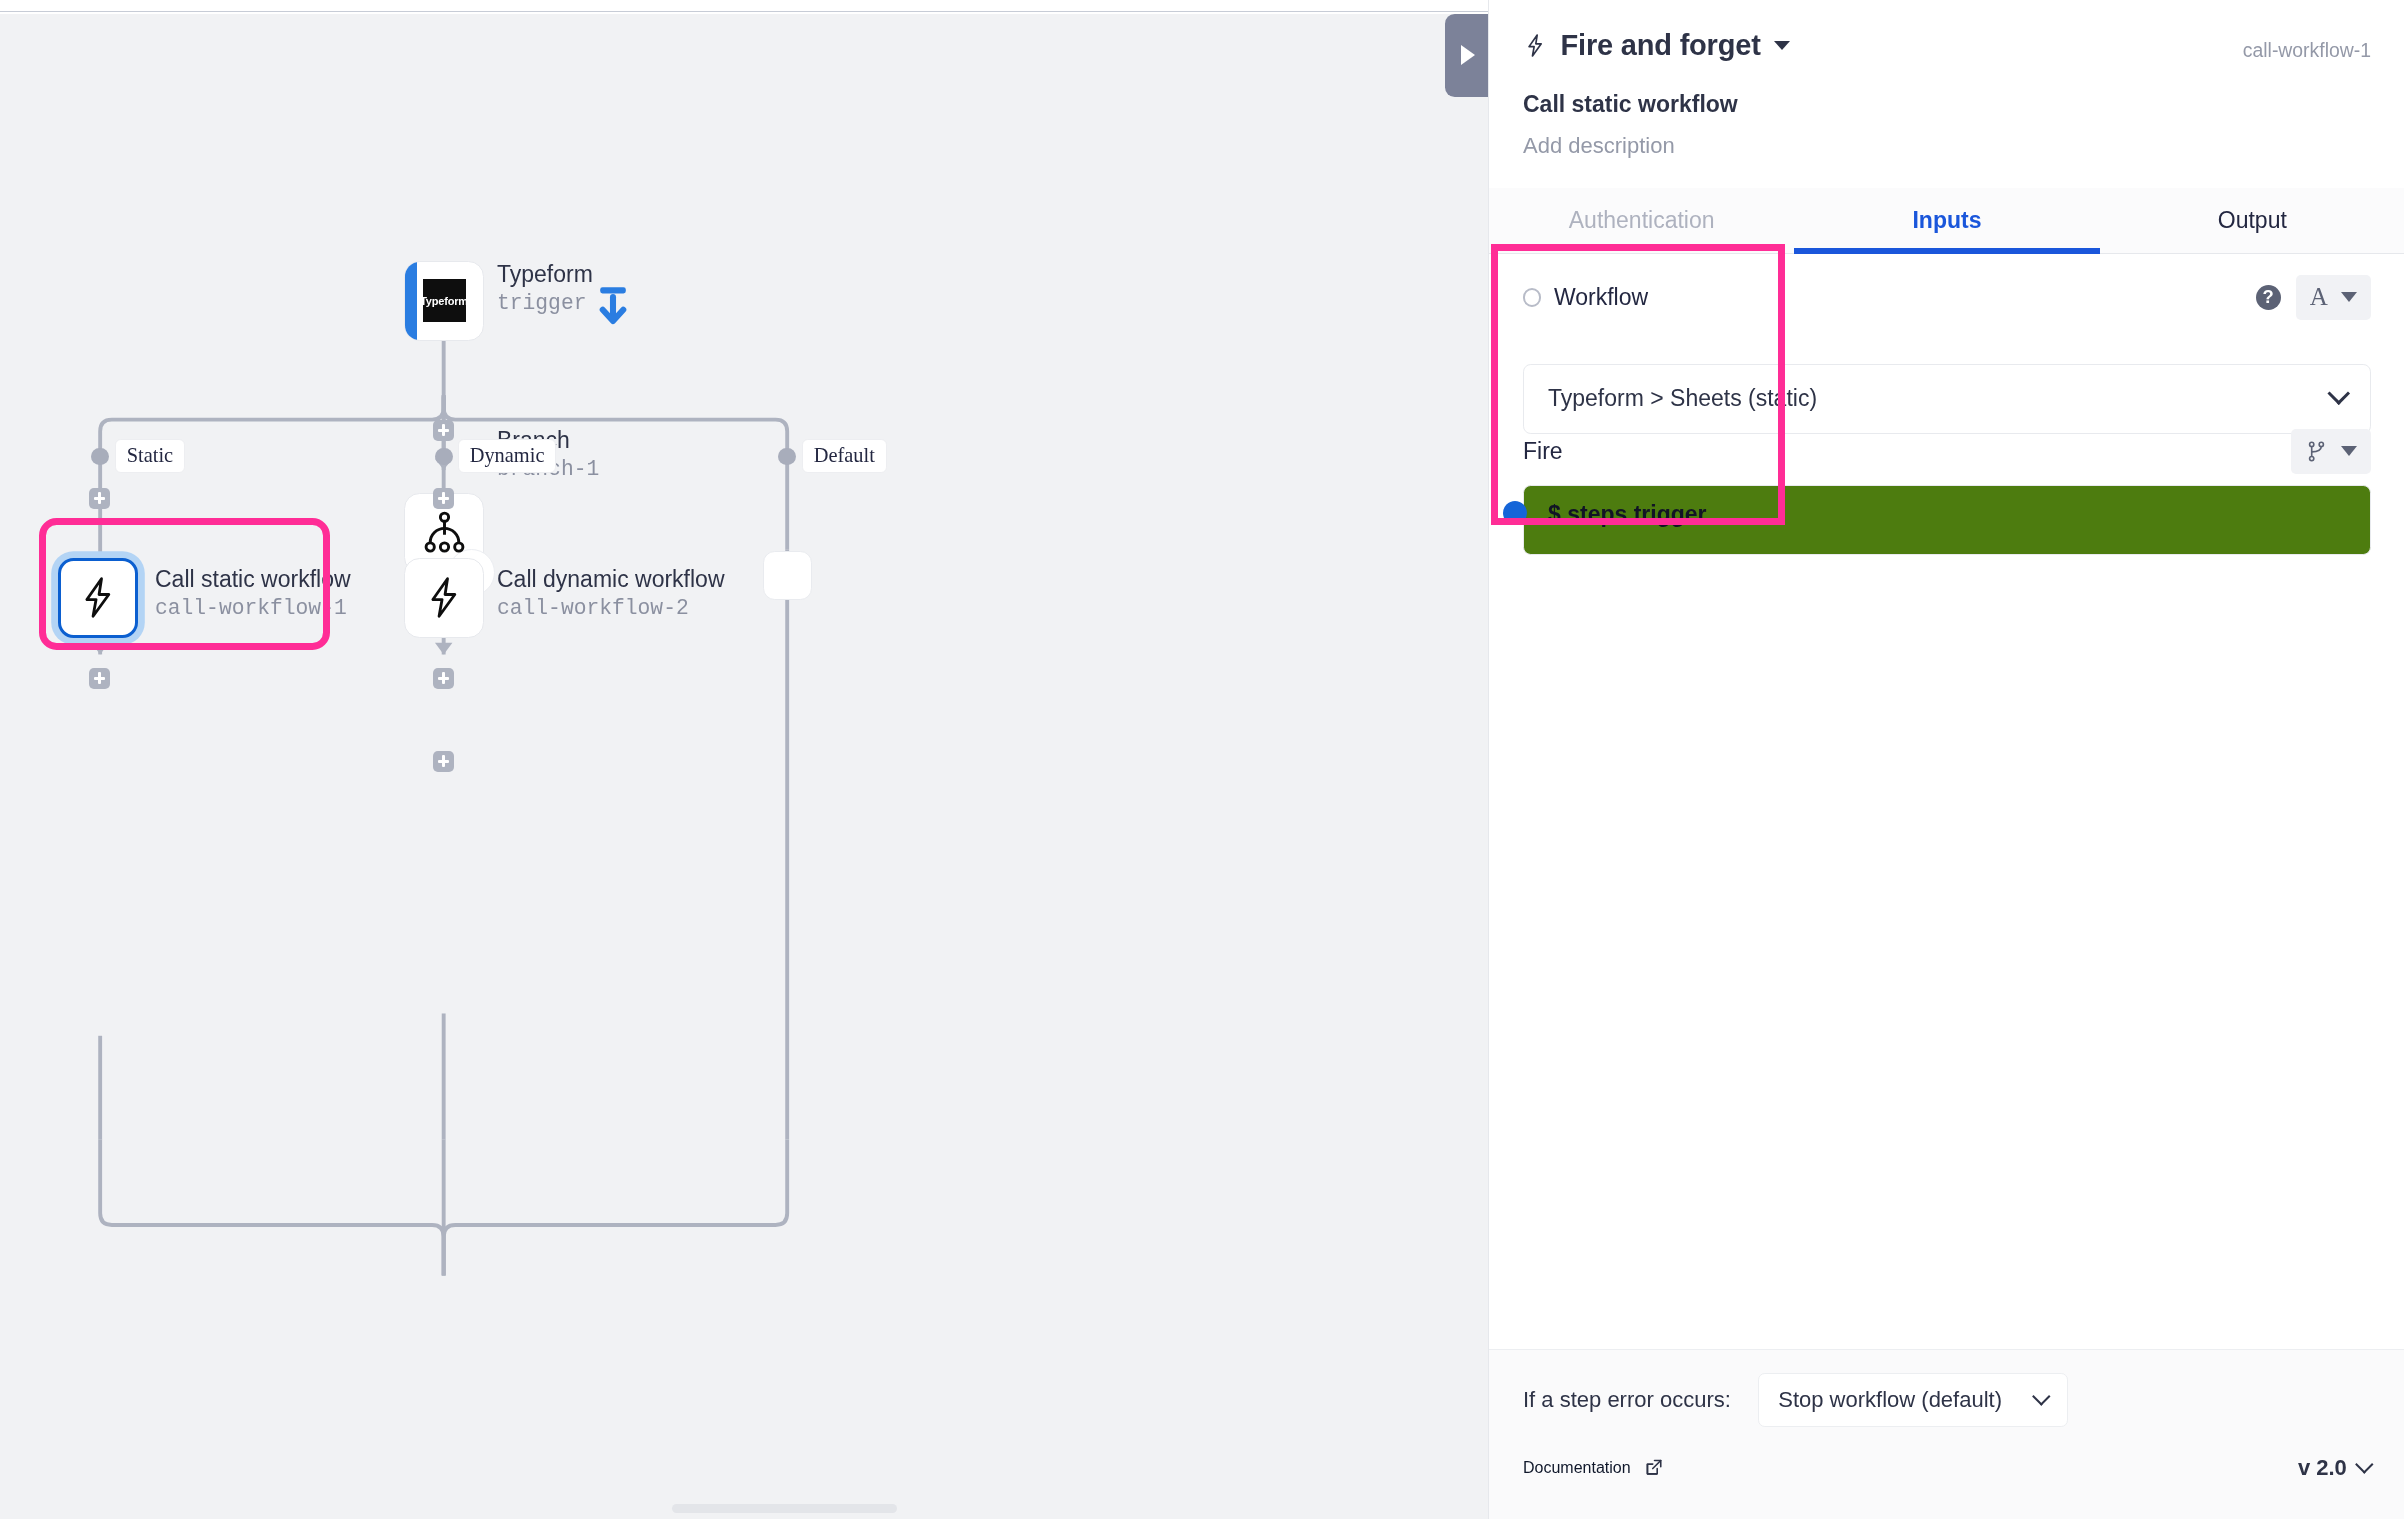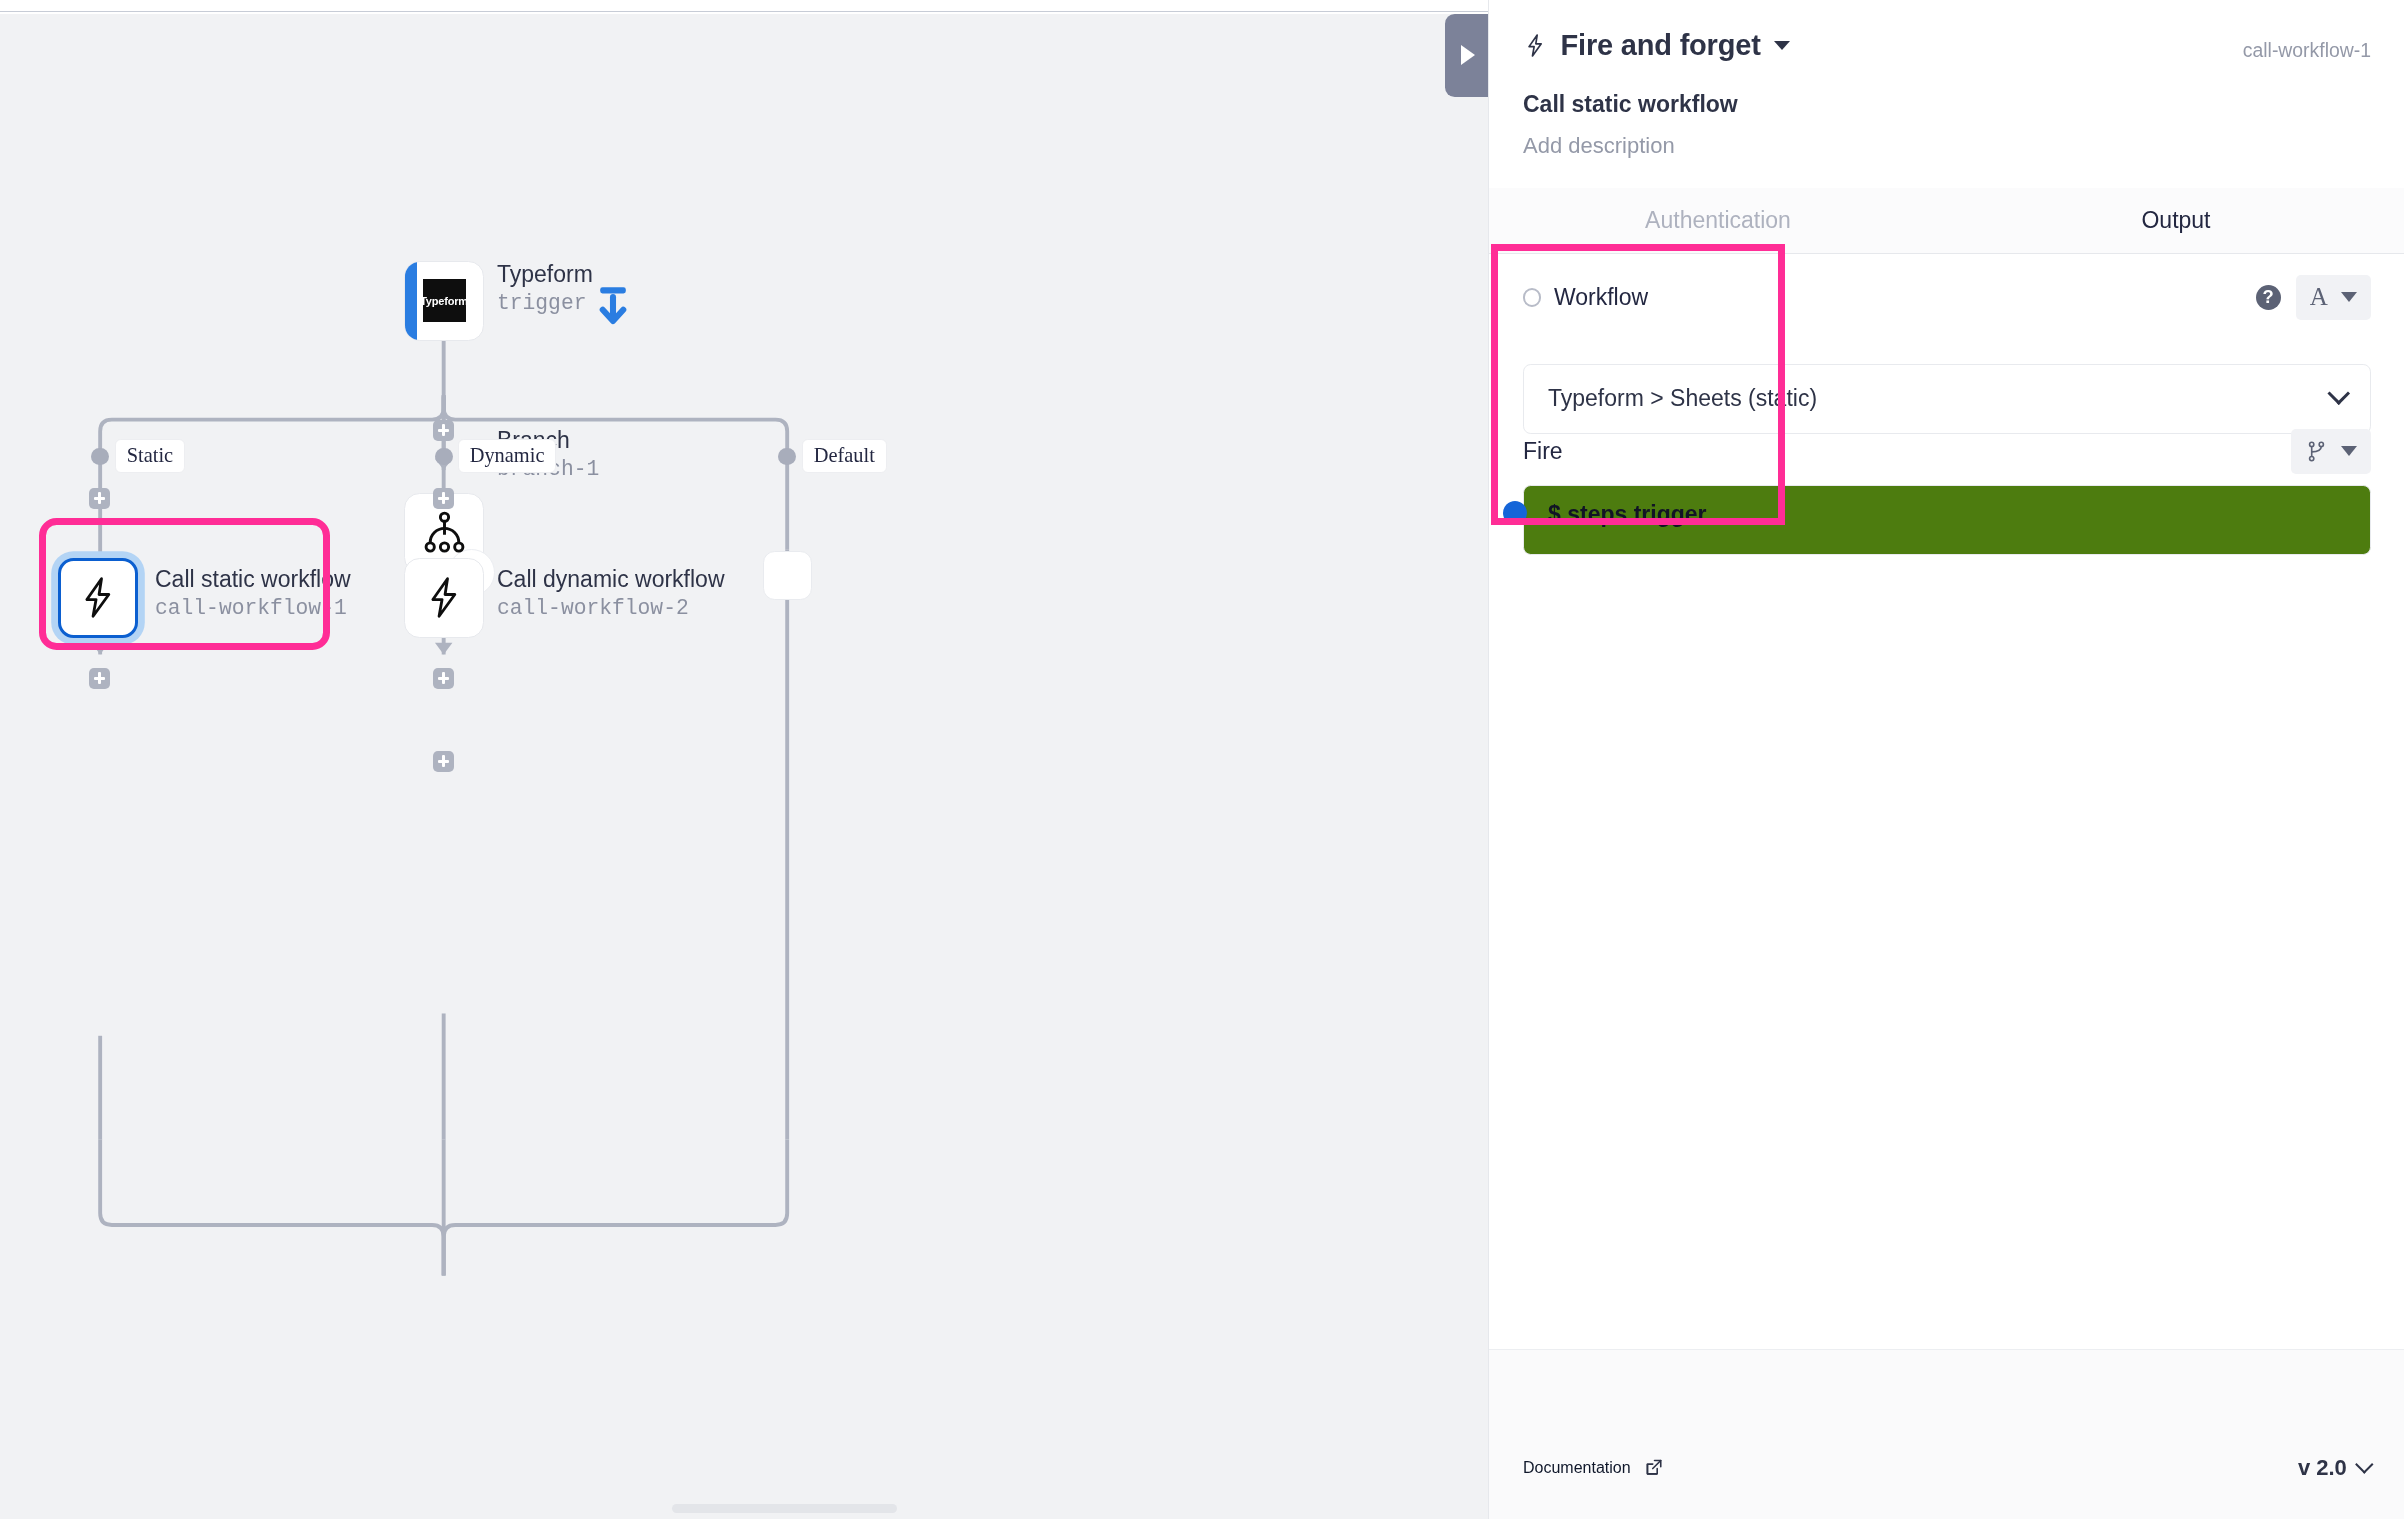--- a/index.html
+++ b/index.html
@@ -407,20 +407,21 @@
         <div class="panel-title">Fire and forget</div>
         <div class="chev-title"></div>
       </div>
       <div class="panel-id">call-workflow-1</div>
       <div class="panel-subtitle">Call static workflow</div>
       <div class="panel-desc">Add description</div>
     </div>
 
     <div class="tabs">
       <div class="tab muted">Authentication</div>
+      <div class="tab active">Inputs</div>
       <div class="tab">Output</div>
     </div>
 
     <div class="panel-body">
 
       <div class="field-row" style="top:19.4px; height:49px;">
         <div class="field-label">
           <span class="radio-o"></span>
           <span>Workflow</span>
         </div>
@@ -459,20 +460,27 @@
         <span class="data-value">$.steps.trigger</span>
       </div>
 
       <svg class="hl-panel" width="294" height="147" viewBox="0 0 303 152" style="left:0; top:0; width:917px; height:1029px;" preserveAspectRatio="none">
       </svg>
       <div class="hl-canvas" style="left:1.9px; top:-9.7px; width:294px; height:281px;
            border-radius:0;"></div>
     </div>
 
     <div class="panel-footer">
+      <div class="err-row">
+        <span class="err-label">If a step error occurs:</span>
+        <div class="err-select">
+          <span class="v">Stop workflow (default)</span>
+          <span class="chev"></span>
+        </div>
+      </div>
       <div class="doc-row">
         <span class="doc-link">Documentation</span>
         <svg class="ext-icon" viewBox="0 0 24 24">
           <path d="M5 8 h6 M5 8 v11 h11 v-6" fill="none" stroke="#2e3347" stroke-width="1.8" stroke-linecap="round" stroke-linejoin="round"></path>
           <path d="M5 8 v11 h11" fill="none" stroke="#2e3347" stroke-width="1.8" stroke-linejoin="round"></path>
           <path d="M13 4 h7 v7" fill="none" stroke="#2e3347" stroke-width="1.8" stroke-linecap="round" stroke-linejoin="round"></path>
           <path d="M20 4 L11 13" stroke="#2e3347" stroke-width="1.8" stroke-linecap="round"></path>
         </svg>
         <div class="version">
           <span class="v">v 2.0</span>

